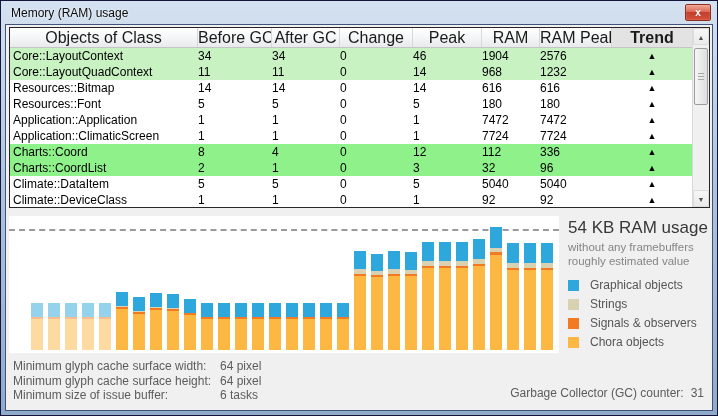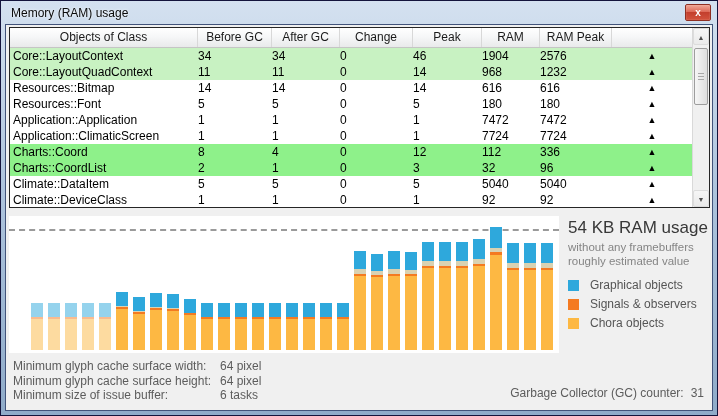--- a/index.html
+++ b/index.html
@@ -19,21 +19,21 @@
   .client { position:absolute; top:23px; left:4px; right:4px; bottom:4px; background:#f0f0f0;
             border:1px solid #41537a; overflow:hidden; }
 
   
   .table { position:absolute; left:3px; top:2px; width:701px; height:181px; background:#fff;
            border:1px solid #262626; display:flex; }
   .table-main { flex:1; display:flex; flex-direction:column; overflow:hidden; }
   .tr { display:grid; grid-template-columns:188px 74px 68px 73px 69px 58px 72px 1fr; }
   .thead { height:20px; background:linear-gradient(180deg,#ffffff 0%,#f6f7f8 45%,#e9eaeb 100%);
            border-bottom:1px solid #c5c5c5; }
-  .th { font-size:12px; color:#1a1a1a; text-align:center; line-height:19px; border-right:1px solid #d8d8d8;
+  .th { font-size:16px; color:#1a1a1a; text-align:center; line-height:19px; border-right:1px solid #d8d8d8;
         overflow:hidden; white-space:nowrap; }
   .th.sorted { background:#e3e3e3; font-weight:bold; border-right:none; }
   .tbody { flex:1; display:flex; flex-direction:column; }
   .row { flex:1; }
   .row.pale   { background:#c8f2c2; }
   .row.bright { background:#8ef18a; }
   .td { font-size:12px; color:#000; line-height:16px; white-space:nowrap; overflow:hidden; }
   .td.name { padding-left:3px; }
   .td.num  { text-align:left; padding-right:9px; }
   .td.trend { text-align:center; font-size:9px; line-height:16px; }
@@ -86,20 +86,21 @@
     <div class="table">
       <div class="table-main">
         <div class="tr thead">
             <div class="th">Objects of Class</div>
             <div class="th">Before GC</div>
             <div class="th">After GC</div>
             <div class="th">Change</div>
             <div class="th">Peak</div>
             <div class="th">RAM</div>
             <div class="th">RAM Peak</div>
+            <div class="th sorted">Trend</div>
           </div>
         <div class="tbody">
             <div class="tr row pale">
               <div class="td name">Core::LayoutContext</div>
               <div class="td num">34</div>
               <div class="td num">34</div>
               <div class="td num">0</div>
               <div class="td num">46</div>
               <div class="td num">1904</div>
               <div class="td num">2576</div>
@@ -401,20 +402,24 @@
       <div class="chart-sub">
         <div>without any framebuffers</div>
         <div>roughly estimated value</div>
       </div>
       <div class="legend">
           <div class="legend-item">
             <div class="legend-swatch" style="background: rgb(46, 168, 220);"></div>
             <div class="legend-label">Graphical objects</div>
           </div>
           <div class="legend-item">
+            <div class="legend-swatch" style="background: rgb(217, 210, 178);"></div>
+            <div class="legend-label">Strings</div>
+          </div>
+          <div class="legend-item">
             <div class="legend-swatch" style="background: rgb(244, 122, 33);"></div>
             <div class="legend-label">Signals &amp; observers</div>
           </div>
           <div class="legend-item">
             <div class="legend-swatch" style="background: rgb(253, 184, 67);"></div>
             <div class="legend-label">Chora objects</div>
           </div>
         </div>
     </div>
 

